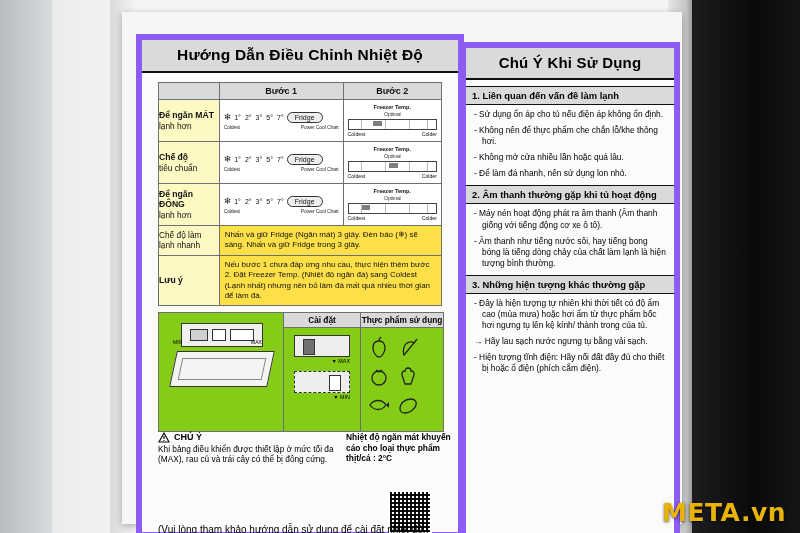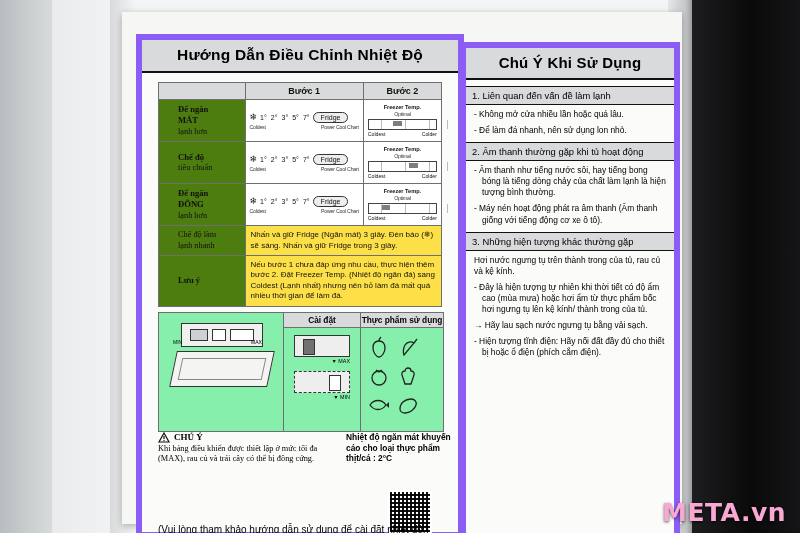--- a/index.html
+++ b/index.html
@@ -63,23 +63,22 @@
   .tbl{
     width:284px;margin:9px auto 0;border-collapse:collapse;
     font-size:7.5px;color:#111;
   }
   .tbl td,.tbl th{border:1px solid #6d6f71;vertical-align:middle;}
   .tbl .hdr{
     background:#d9dadb;text-align:center;font-weight:bold;font-size:9px;
     padding:3px 0;
   }
   .rowlbl{
-    width:66px;padding:4px 19px;font-size:8.3px;line-height:1.25;
-    background:#4d7c0f;
-    font-family:Liberation Serif, serif;
+    width:66px;padding:4px 0;font-size:8.3px;line-height:1.25;
+    background:#fef9c3;
   }
   .rowlbl b{font-size:8.6px;}
   .cell-a{width:118px;padding:4px 4px;background:#fff;}
   .cell-b{width:100px;padding:4px 4px;background:#fff;}
 
   
   .tempstrip{display:flex;align-items:center;gap:3px;}
   .tempstrip .snow{font-size:9px;line-height:1;}
   .deg{display:flex;gap:4px;align-items:flex-end;}
   .deg span{font-size:7px;}
@@ -95,21 +94,21 @@
   .slider i{position:absolute;top:1px;width:9px;height:5px;background:#7c7e80;display:block;}
   .slider .tick{position:absolute;top:0;width:1px;height:100%;background:#bbb;}
   .sliderlbl{display:flex;justify-content:space-between;font-size:5.2px;}
   .capline{font-size:5.6px;text-align:center;font-weight:bold;}
 
   .cell-wide{padding:4px 5px;font-size:8px;line-height:1.3;background:#fde047;}
 
   
   .lower{
     position:absolute;left:16px;top:272px;width:284px;height:118px;
-    border:1px solid #6d6f71;background:#86efac;display:flex;
+    border:1px solid #6d6f71;background:#84cc16;display:flex;
   }
   .lower .colA{width:116px;border-right:1px solid #6d6f71;position:relative;padding:4px;}
   .lower .colB{width:76px;border-right:1px solid #6d6f71;}
   .lower .colC{flex:1;}
   .subhdr{
     background:#d9dadb;border-bottom:1px solid #6d6f71;text-align:center;
     font-size:8.3px;font-weight:bold;padding:2px 0;
   }
   .drawer{
     position:relative;margin:6px auto 0;width:96px;height:62px;
@@ -136,51 +135,51 @@
   .swlbl{font-size:5.4px;text-align:right;margin-top:1px;}
 
   .foodgrid{display:flex;flex-wrap:wrap;gap:5px;padding:7px 6px;}
   .food{width:24px;height:24px;position:relative;}
 
   .reco{
     position:absolute;left:204px;top:392px;width:106px;font-size:8.4px;
     font-weight:bold;line-height:1.25;
   }
   .warn{
-    position:absolute;left:16px;top:392px;width:176px;font-size:8.3px;line-height:1.3;font-family:Liberation Serif, serif;
+    position:absolute;left:16px;top:392px;width:176px;font-size:8.3px;line-height:1.3;
   }
   .warn .wt{font-weight:bold;font-size:9px;display:flex;align-items:center;gap:4px;}
   .code{
     position:absolute;left:150px;top:492px;font-size:8.3px;letter-spacing:.3px;
   }
   .qr{
     position:absolute;left:246px;top:450px;width:40px;height:40px;
     background:
       repeating-linear-gradient(90deg,#111 0 2px,#fff 2px 4px),
       repeating-linear-gradient(0deg,#111 0 2px,#fff 2px 4px);
     background-blend-mode:multiply;
     border:2px solid #fff;
   }
   .footnote{
     position:absolute;left:16px;top:484px;width:290px;font-size:10px;text-align:left;
   }
 
   
   .rsec{
     background:#d9dadb;border-top:1px solid #111;border-bottom:1px solid #111;
-    font-weight:normal;font-size:9.4px;padding:3px 6px;margin-top:6px;
+    font-weight:bold;font-size:9.4px;padding:3px 6px;margin-top:6px;
   }
   .rlist{padding:4px 8px 0 8px;}
   .rlist p{margin:0 0 5px 0;font-size:8.4px;line-height:1.32;}
   .rlist p.ind{padding-left:8px;text-indent:-8px;}
 
   .meta{
     position:absolute;right:14px;bottom:6px;
     font-family:"DejaVu Sans", sans-serif;
-    font-weight:bold;font-size:25px;color:#f9a8d4;
+    font-weight:bold;font-size:25px;color:#eab308;
     text-shadow:0 1px 3px rgba(0,0,0,.7);
     letter-spacing:.5px;
   }
 </style>
 </head>
 <body>
 
 <div class="bg-mid"></div>
 <div class="bg-left"></div>
 <div class="bg-left2"></div>
@@ -421,33 +420,34 @@
     <div class="code">DA68-03819C-01</div>
     <div class="qr"></div>
     <div class="footnote">(Vui lòng tham khảo hướng dẫn sử dụng để cài đặt nhiệt độ.)</div>
   </div>
 
   <div class="panel right">
     <div class="panel-title">Chú Ý Khi Sử Dụng</div>
 
     <div class="rsec">1. Liên quan đến vấn đề làm lạnh</div>
     <div class="rlist">
+      <p class="ind">- Sử dụng ổn áp cho tủ nếu điện áp không ổn định.</p>
+      <p class="ind">- Không nên để thực phẩm che chắn lỗ/khe thông hơi.</p>
       <p class="ind">- Không mở cửa nhiều lần hoặc quá lâu.</p>
       <p class="ind">- Để làm đá nhanh, nên sử dụng lon nhỏ.</p>
     </div>
 
     <div class="rsec">2. Âm thanh thường gặp khi tủ hoạt động</div>
     <div class="rlist">
+      <p class="ind">- Máy nén hoạt động phát ra âm thanh (Âm thanh giống với tiếng động cơ xe ô tô).</p>
       <p class="ind">- Âm thanh như tiếng nước sôi, hay tiếng bong bóng là tiếng dòng chảy của chất làm lạnh là hiện tượng bình thường.</p>
-      <p class="ind">- Máy nén hoạt động phát ra âm thanh (Âm thanh giống với tiếng động cơ xe ô tô).</p>
     </div>
 
     <div class="rsec">3. Những hiện tượng khác thường gặp</div>
     <div class="rlist">
-      <p>Hơi nước ngưng tụ trên thành trong của tủ, rau củ và kệ kính.</p>
       <p class="ind">- Đây là hiện tượng tự nhiên khi thời tiết có độ ẩm cao (mùa mưa) hoặc hơi ẩm từ thực phẩm bốc hơi ngưng tụ lên kệ kính/ thành trong của tủ.</p>
       <p class="ind">→ Hãy lau sạch nước ngưng tụ bằng vải sạch.</p>
       <p class="ind">- Hiện tượng tĩnh điện: Hãy nối đất đầy đủ cho thiết bị hoặc ổ điện (phích cắm điện).</p>
     </div>
   </div>
 </div>
 
 <div class="meta">META.vn</div>
 
 </body></html>

